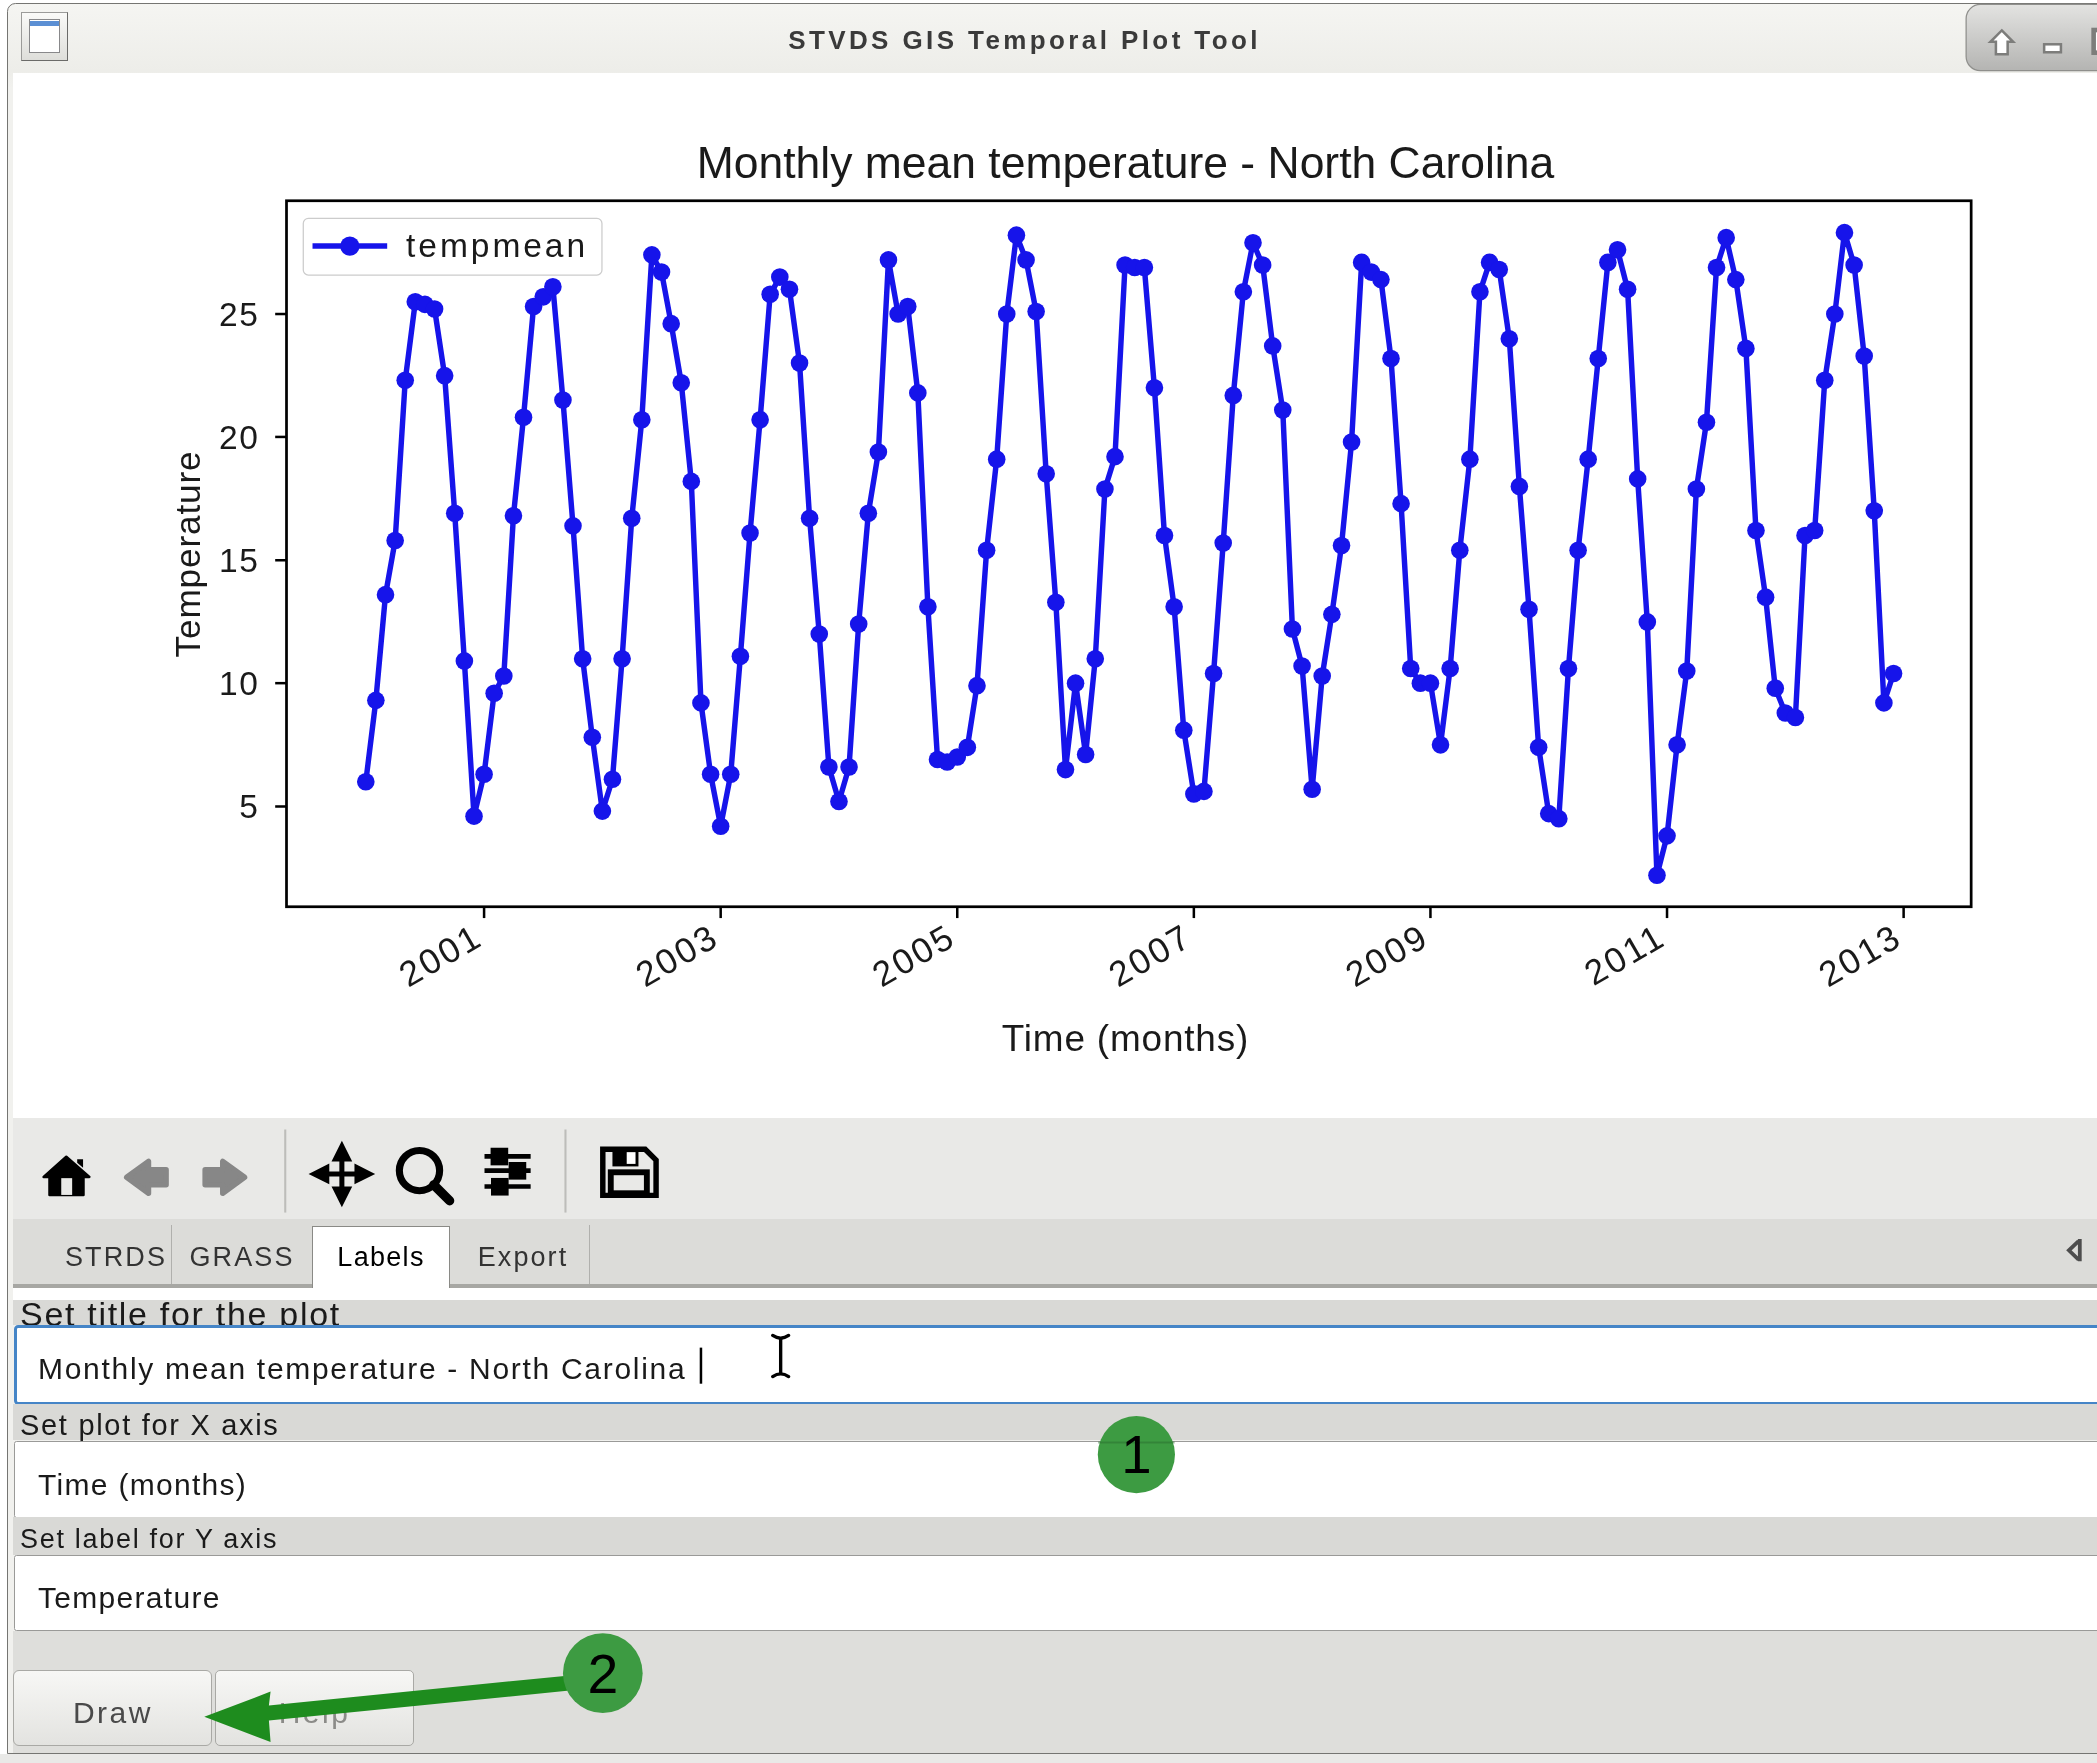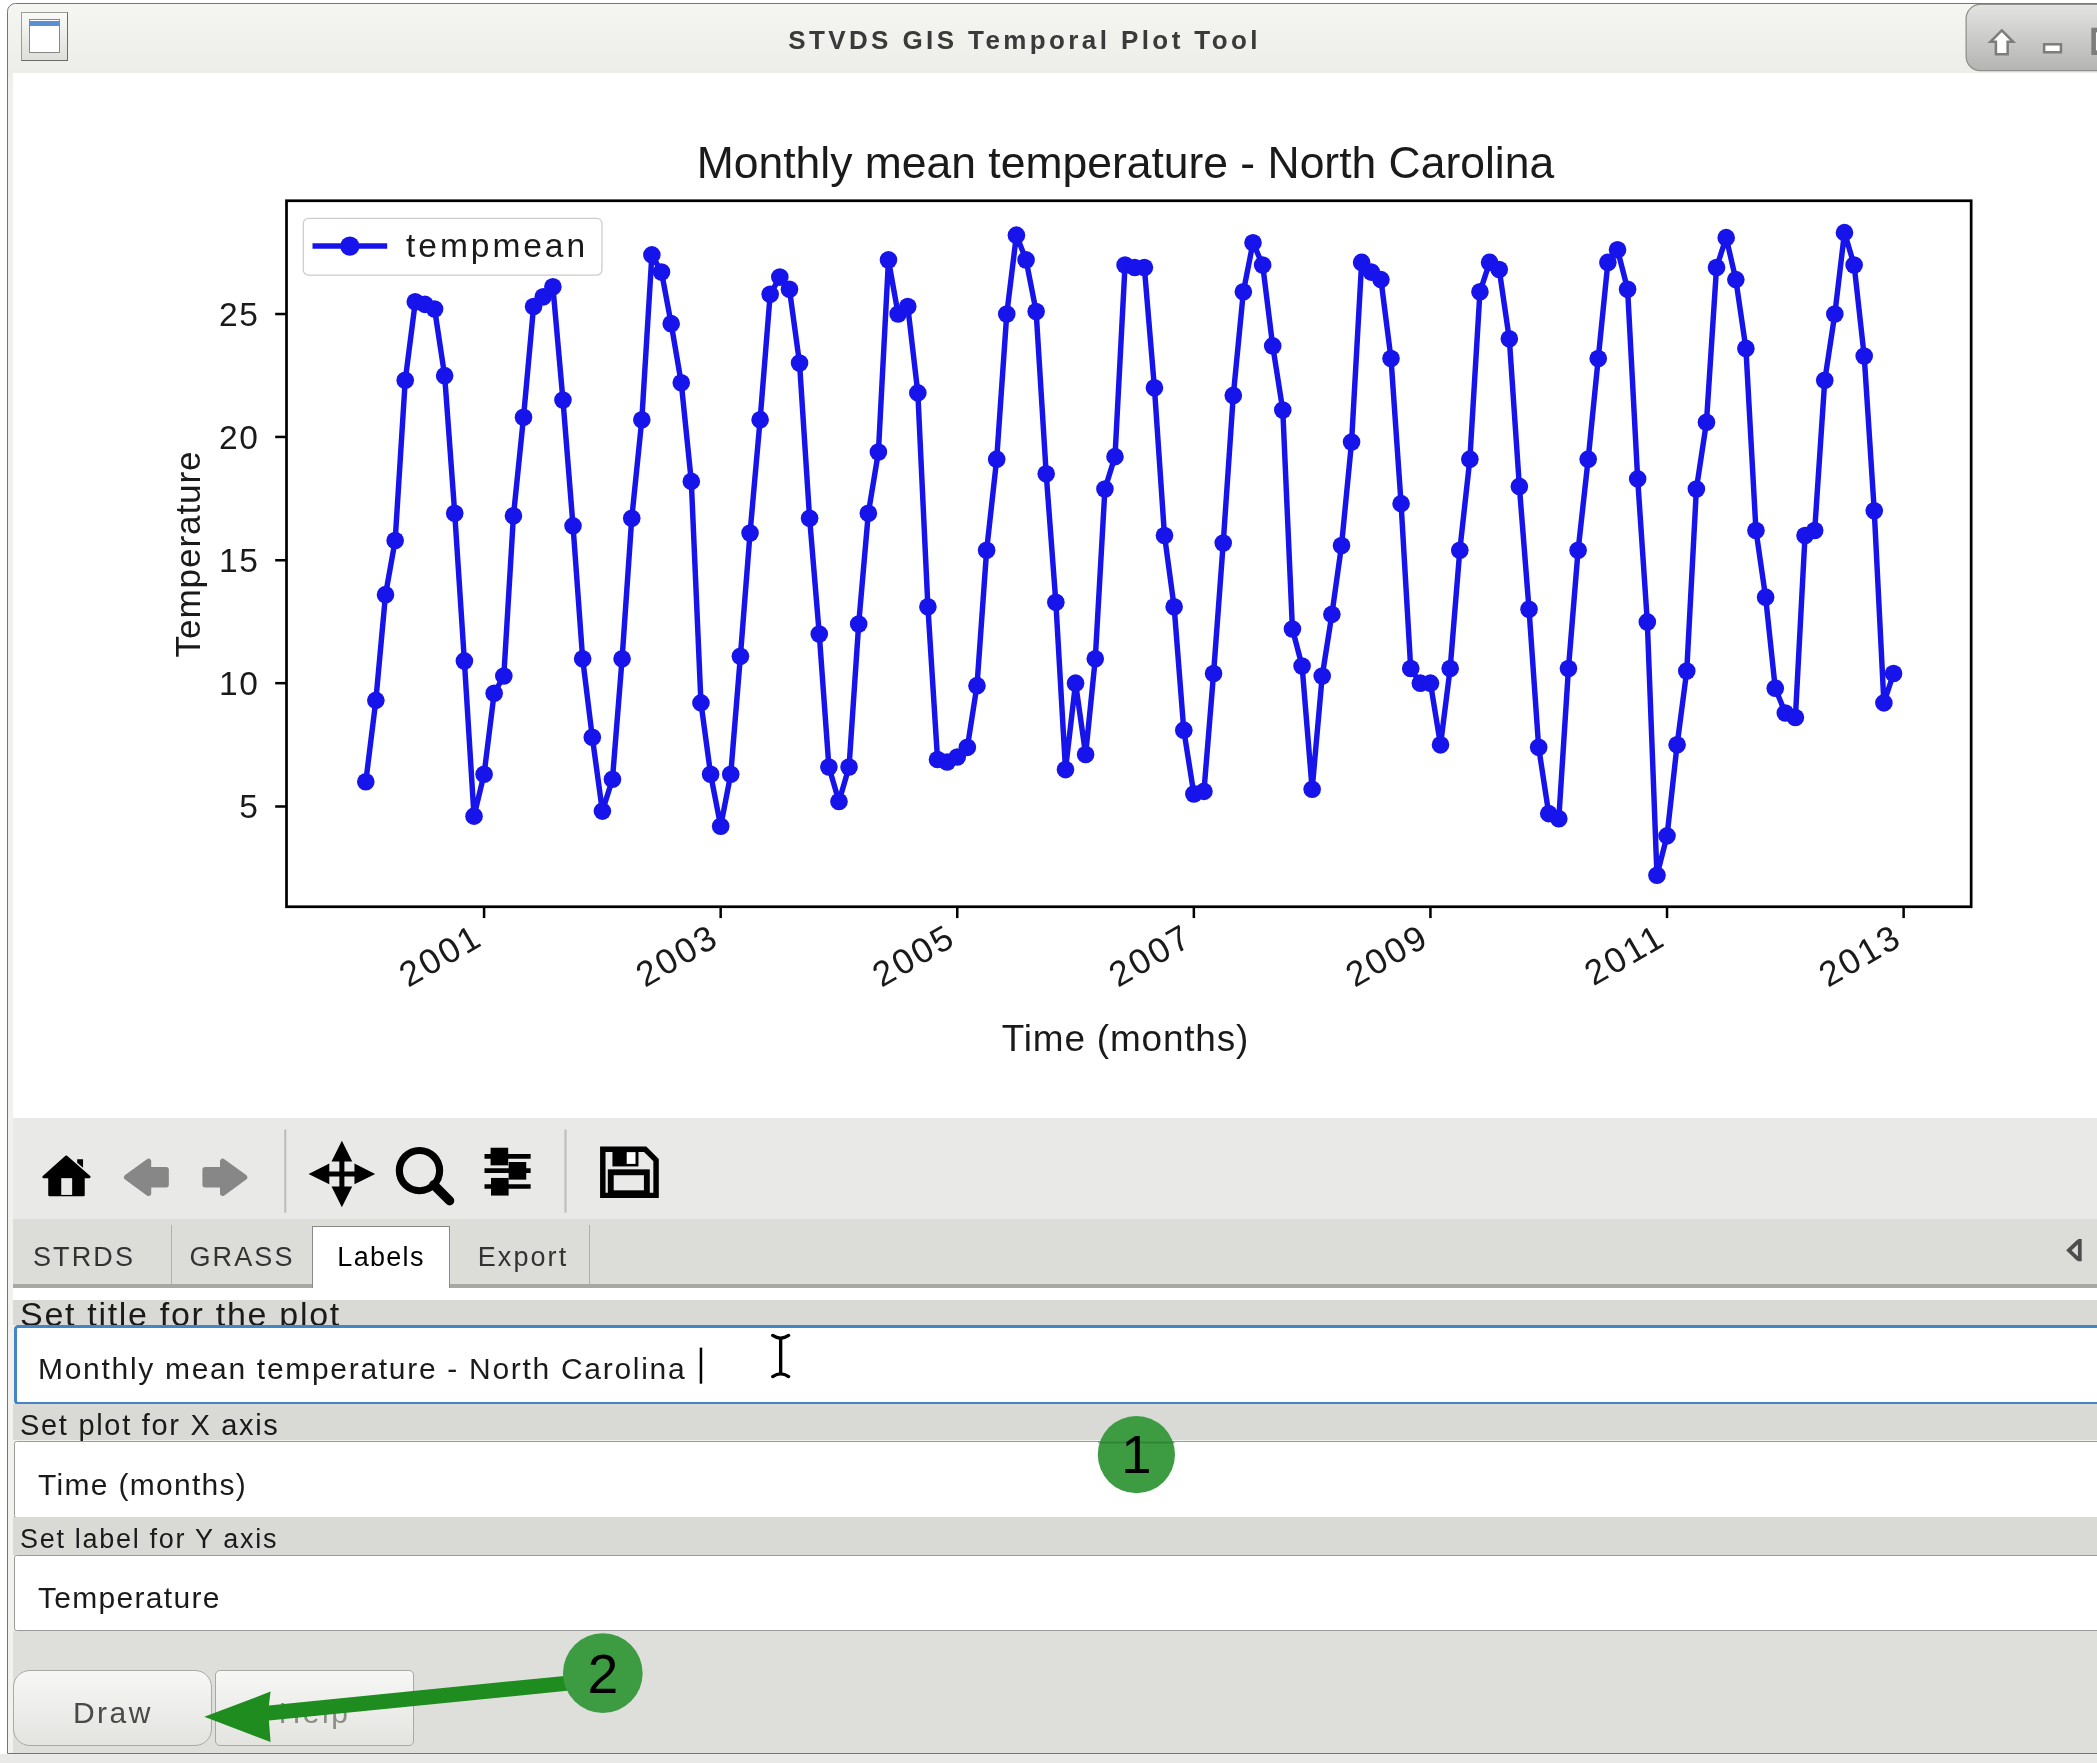--- a/index.html
+++ b/index.html
@@ -11,21 +11,21 @@
 <div class="abs" style="left:6.7px;top:2.9px;width:2184px;height:1751px;background:linear-gradient(#f5f5f2,#ededE9 67px,#f1f1ee 84px);border:1.3px solid #757572;border-radius:8.4px 8.4px 0 0"></div>
 
 <div class="abs" style="left:12.6px;top:73px;width:2174px;height:1045px;background:#fff"></div>
 
 <div class="abs" style="left:12.6px;top:1118px;width:2178px;height:101px;background:#e9e9e7"></div>
 
 <div class="abs" style="left:12.6px;top:1219px;width:2178px;height:65px;background:#dcdcd9"></div>
 <div class="abs" style="left:12.6px;top:1284px;width:2178px;height:4.2px;background:#a7a7a3"></div>
 <div class="abs" style="left:12.6px;top:1288px;width:2178px;height:11.7px;background:#ffffff"></div>
 
-<div class="abs" style="left:33px;top:1242px;width:134px;font-size:27px;color:#333;text-align:left;letter-spacing:2.1px">STRDS</div>
+<div class="abs" style="left:33px;top:1242px;width:134px;font-size:27px;color:#333;text-align:right;letter-spacing:2.1px">STRDS</div>
 <div class="abs" style="left:171px;top:1225px;width:1.3px;height:59px;background:#b0b0ad"></div>
 <div class="abs" style="left:175px;top:1242px;width:134px;font-size:27px;color:#333;text-align:center;letter-spacing:2.1px">GRASS</div>
 <div class="abs" style="left:312px;top:1226px;width:138px;height:62px;background:#fff;border:1.3px solid #8a8a86;border-bottom:none"></div>
 <div class="abs" style="left:313px;top:1284px;width:135px;height:16px;background:#fff"></div>
 <div class="abs" style="left:312px;top:1242px;width:138px;font-size:27px;color:#000;font-weight:normal;text-align:center;letter-spacing:1.3px">Labels</div>
 <div class="abs" style="left:456px;top:1242px;width:134px;font-size:27px;color:#333;text-align:center;letter-spacing:2.1px">Export</div>
 <div class="abs" style="left:589px;top:1225px;width:1.3px;height:59px;background:#b0b0ad"></div>
 
 <div class="abs" style="left:427px;top:25px;width:1195px;font-size:26px;font-weight:bold;color:#3a3a3a;text-align:center;letter-spacing:3.4px">STVDS GIS Temporal Plot Tool</div>
 <div class="abs" style="left:21px;top:11.7px;width:47px;height:49px;background:linear-gradient(#fafaf8,#dedeDA);border:1.3px solid #9b9b99;border-right-color:#6b6b69;border-bottom-color:#6b6b69"></div>
@@ -44,21 +44,21 @@
 <div class="abs" style="left:14px;top:1441px;width:2170px;height:77px;background:#fff;border:1.3px solid #9a9a98;border-radius:2.5px"></div>
 <div class="abs" style="left:38px;top:1468px;font-size:30px;color:#1a1a1a;letter-spacing:1.3px">Time (months)</div>
 
 <div class="abs" style="left:12.6px;top:1517px;width:2178px;height:38px;background:#d9d9d6"></div>
 <div class="abs" style="left:20px;top:1524px;font-size:27px;color:#1a1a1a;letter-spacing:1.7px">Set label for Y axis</div>
 
 <div class="abs" style="left:14px;top:1555px;width:2170px;height:76px;background:#fff;border:1.3px solid #9a9a98;border-radius:2.5px"></div>
 <div class="abs" style="left:38px;top:1581px;font-size:30px;color:#1a1a1a;letter-spacing:1.3px">Temperature</div>
 
 <div class="abs" style="left:12.6px;top:1631px;width:2178px;height:122px;background:#dededb"></div>
-<div class="abs" style="left:13.4px;top:1670px;width:199px;height:76px;background:linear-gradient(#f7f7f5,#e3e3e0);border:1.3px solid #a9a9a5;border-radius:17px;font-size:30px;color:#4a4a4a;text-align:center;line-height:83px;letter-spacing:2.5px">Draw</div>
+<div class="abs" style="left:13.4px;top:1670px;width:199px;height:76px;background:linear-gradient(#f7f7f5,#e3e3e0);border:1.3px solid #a9a9a5;border-radius:6px;font-size:30px;color:#4a4a4a;text-align:center;line-height:83px;letter-spacing:2.5px">Draw</div>
 <div class="abs" style="left:215px;top:1670px;width:199px;height:76px;background:linear-gradient(#f7f7f5,#e3e3e0);border:1.3px solid #a9a9a5;border-radius:5px;font-size:30px;color:#8b8b88;text-align:center;line-height:83px;letter-spacing:2.5px">Help</div>
 <svg width="2196" height="1764" viewBox="0 0 5235 4204" style="position:absolute;left:0;top:0">
 <defs>
 <linearGradient id="gbtn" x1="0" y1="0" x2="0" y2="1">
  <stop offset="0" stop-color="#e3e3e1"></stop>
         <stop offset="1" stop-color="#b4b4b2"></stop>
 </linearGradient>
 </defs>
 
 <g font-family="Liberation Sans, sans-serif" fill="#1a1a1a">

